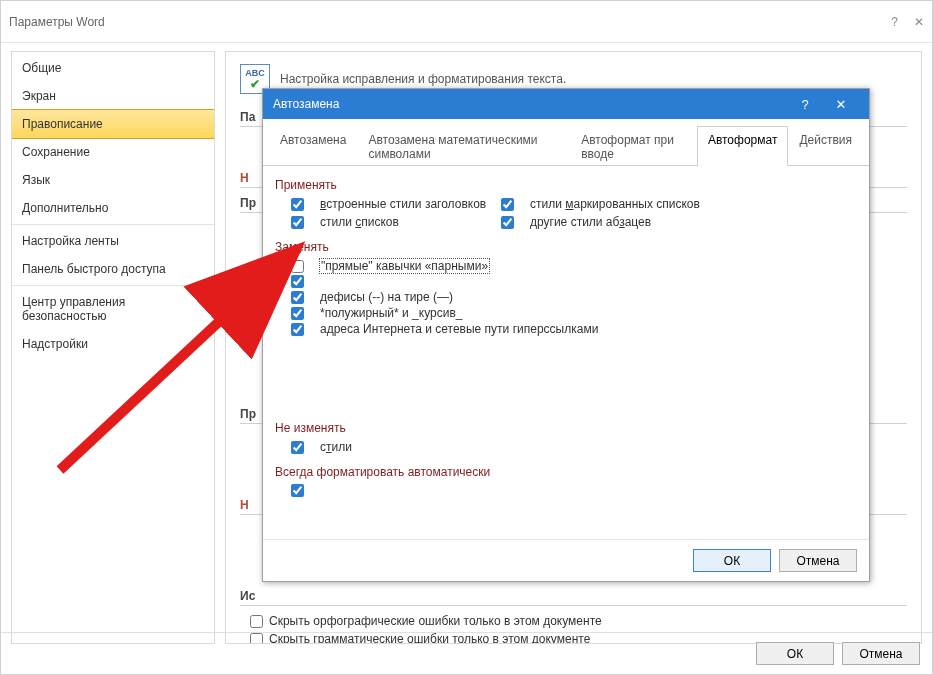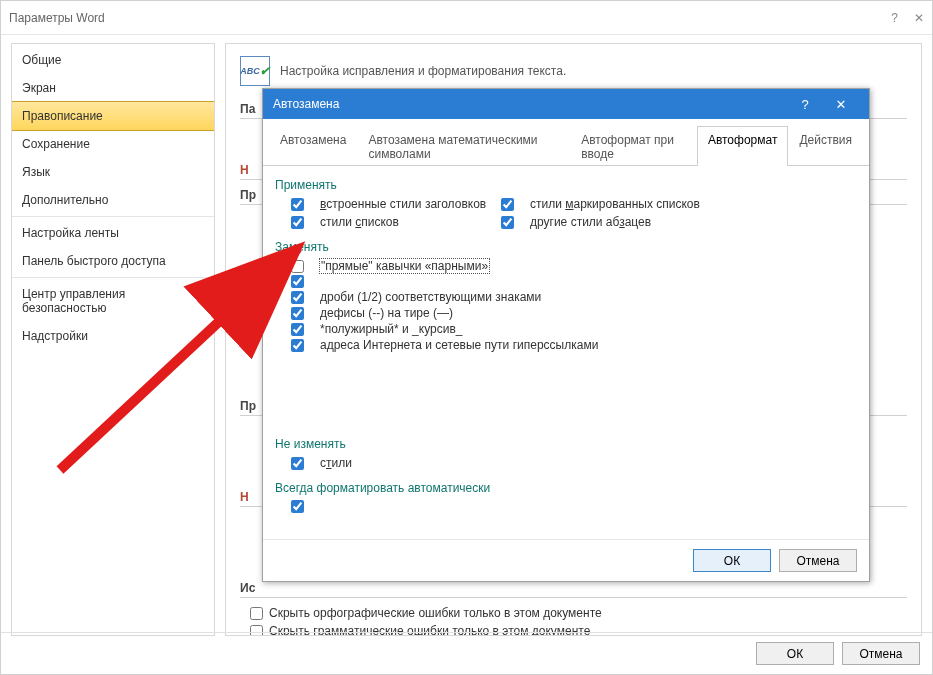--- a/index.html
+++ b/index.html
@@ -15,21 +15,21 @@
     position: relative;
   }
   
   .parent-dialog {
     position: absolute;
     top: 0; left: 0; right: 0; bottom: 0;
     border: 1px solid #d0d0d0;
     background: #fff;
   }
   .parent-titlebar {
-    height: 34px;
+    height: 42px;
     display: flex;
     align-items: center;
     padding: 0 8px;
     color: #666;
     border-bottom: 1px solid #e6e6e6;
   }
   .parent-titlebar .spacer { flex: 1; }
   .title-icons { display: flex; gap: 16px; color: #888; }
   .title-icons span { cursor: pointer; }
   .parent-body {
@@ -66,28 +66,27 @@
   }
   .section-head {
     display: flex;
     align-items: center;
     gap: 10px;
     margin-bottom: 16px;
     color: #555;
   }
   .abc-icon {
     width: 30px; height: 30px;
-    display: flex; 
+    display: flex; flex-direction: column;
     align-items: center; justify-content: center;
     font-size: 9px; font-weight: bold;
     border: 1px solid #5b8bbf;
     background: #fff;
     color: #3a6aa0;
     position: relative;
-    font-style: italic;
   }
   .abc-icon .check { color: #2a9d3a; font-size: 12px; line-height: 1; }
   .group-label {
     font-weight: bold;
     color: #464646;
     border-bottom: 1px solid #d0d0d0;
     padding-bottom: 2px;
     margin: 8px 0 6px 0;
   }
   .cb-row {
@@ -170,21 +169,21 @@
   }
   .modal-body {
     flex: 1;
     padding: 8px 12px 4px 12px;
     overflow: hidden;
   }
   .fieldset {
     margin: 4px 0 10px 0;
   }
   .fieldset-label {
-    color: #0f766e;
+    color: #7f1d1d;
     margin-bottom: 4px;
   }
   .two-col {
     display: grid;
     grid-template-columns: 200px 1fr;
     row-gap: 2px;
     column-gap: 10px;
     padding-left: 16px;
   }
   .one-col { padding-left: 16px; }
@@ -326,24 +325,20 @@
       <div class="one-col">
         <div class="cb focused">
           <input type="checkbox" style="">
           <label>"прямые" кавычки «парными»</label>
         </div>
         <div class="cb">
           <input type="checkbox" checked="" style="">
         </div>
         <div class="cb">
           <input type="checkbox" checked="" style="">
-          <label>дроби (1/2) соответствующими знаками</label>
-        </div>
-        <div class="cb">
-          <input type="checkbox" checked="" style="">
           <label>дефисы (--) на тире (—)</label>
         </div>
         <div class="cb">
           <input type="checkbox" checked="" style="">
           <label>*полужирный* и _курсив_</label>
         </div>
         <div class="cb">
           <input type="checkbox" checked="" style="">
           <label>адреса Интернета и сетевые пути гиперссылками</label>
         </div>

